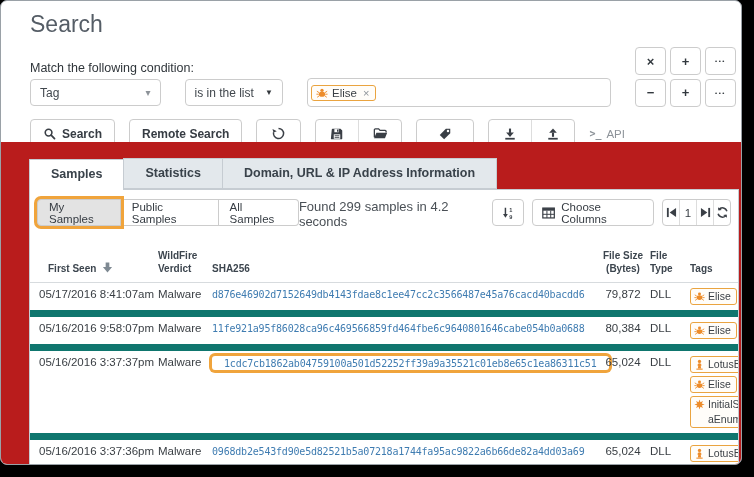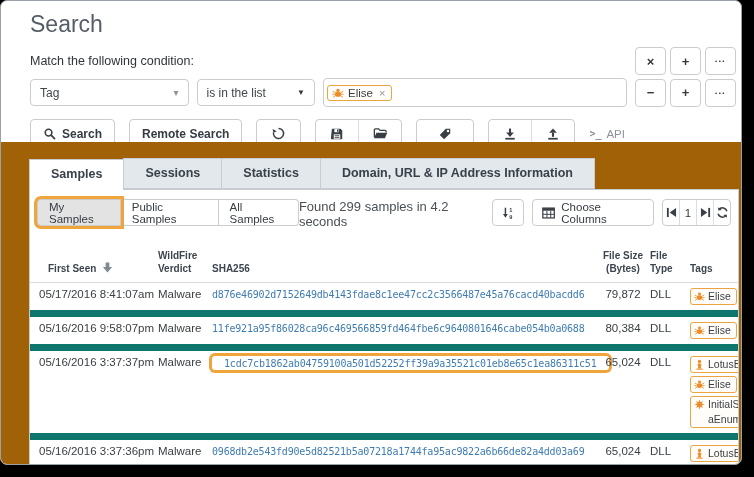--- a/index.html
+++ b/index.html
@@ -3,28 +3,28 @@
 <meta charset="utf-8">
 <style>
   html,body{margin:0;padding:0;}
   body{width:754px;height:477px;background:#000;position:relative;overflow:hidden;
        font-family:"Liberation Sans",sans-serif;}
   .window{position:absolute;left:0;top:0;width:740px;height:463px;background:#fff;
           border:1px solid #9aa1a7;border-radius:7px;overflow:hidden;}
   
   .top-area{padding:6px 5px 0 29px;}
   .page-title{font-size:23px;font-weight:400;color:#555d66;margin:4px 0 9px 0;}
-  .cond-head-row{display:flex;justify-content:space-between;align-items:center;height:28px;}
+  .cond-head-row{display:flex;justify-content:space-between;align-items:flex-end;height:28px;}
   .cond-label{font-size:12.5px;color:#2f353a;}
   .sq-group{display:flex;gap:4px;}
   .sq-btn{width:29px;height:26px;border:1px solid #ccc;border-radius:4px;background:#fff;
           display:flex;align-items:center;justify-content:center;font-weight:bold;
           color:#32383e;font-size:13px;cursor:pointer;}
   .sq-btn .dots{font-size:6px;letter-spacing:1.5px;}
-  .cond-row{display:flex;align-items:center;gap:8px;margin-top:3px;}
+  .cond-row{display:flex;align-items:center;gap:24px;margin-top:3px;}
   .select{height:25px;border:1px solid #ccc;border-radius:4px;background:#fff;
           display:flex;align-items:center;justify-content:space-between;
           padding:0 9px;font-size:12px;color:#41474d;cursor:pointer;}
   .sel-field{width:152px;}
   .sel-op{width:108px;}
   .caret1{color:#8d9399;font-size:10px;}
   .caret2{color:#33383d;font-size:8px;}
   .chip-field{flex:0 0 296px;height:23px;border:1px solid #ccc;border-radius:4px;background:#fff;
               display:flex;align-items:center;padding:2px 3px;}
   .chip{display:inline-flex;align-items:center;gap:4px;border:1.5px solid #eaa440;border-radius:3px;
@@ -37,21 +37,21 @@
        display:flex;align-items:center;gap:6px;padding:0 12px;font-size:12px;
        font-weight:bold;color:#363c43;}
   .icon-btn{width:43px;padding:0;justify-content:center;}
   .tag-btn{width:56px;}
   .btn-pair{display:flex;border:1px solid #ccc;border-radius:4px;background:#fff;overflow:hidden;}
   .btn-pair .cell{width:42px;height:27px;display:flex;align-items:center;justify-content:center;cursor:pointer;}
   .btn-pair .cell + .cell{border-left:1px solid #ddd;}
   .api{display:flex;align-items:center;gap:5px;color:#8d9399;font-size:11.5px;}
   .api .prompt{font-family:"DejaVu Sans Mono",monospace;font-size:10px;font-weight:bold;}
   
-  .gray-area{position:absolute;left:0;right:0;top:141px;bottom:0;background:#a16207;
+  .gray-area{position:absolute;left:0;right:0;top:141px;bottom:0;background:#b91c1c;
              padding-top:16px;box-sizing:border-box;overflow:hidden;}
   .tabs{display:flex;margin-left:28px;position:relative;z-index:2;align-items:flex-end;}
   .tab{height:29px;line-height:29px;padding:0 21px;font-size:12.5px;font-weight:bold;
        color:#39424a;background:#e3e8ec;border:1px solid #c6ccd2;margin-right:-1px;cursor:pointer;}
   .tab.active{background:#fff;border-bottom:none;height:30px;margin-bottom:-1px;z-index:3;}
   .panel{margin:0 2px 0 28px;background:#fff;border:1px solid #c6ccd2;height:300px;
          position:relative;z-index:1;overflow:hidden;}
   
   .results-bar{display:flex;align-items:flex-start;padding:9px 7px 6px 7px;}
   .scope-group{display:flex;}
@@ -208,21 +208,20 @@
       <span class="api">
         <span class="prompt">&gt;_</span>
         <span>API</span>
       </span>
     </div>
   </div>
 
   <div class="gray-area">
     <div class="tabs">
       <span class="tab active">Samples</span>
-      <span class="tab">Sessions</span>
       <span class="tab">Statistics</span>
       <span class="tab">Domain, URL &amp; IP Address Information</span>
     </div>
 
     <div class="panel">
       <div class="results-bar">
         <span class="scope-group">
           <span class="g-btn active annotated">My Samples</span>
           <span class="g-btn">Public Samples</span>
           <span class="g-btn">All Samples</span>

